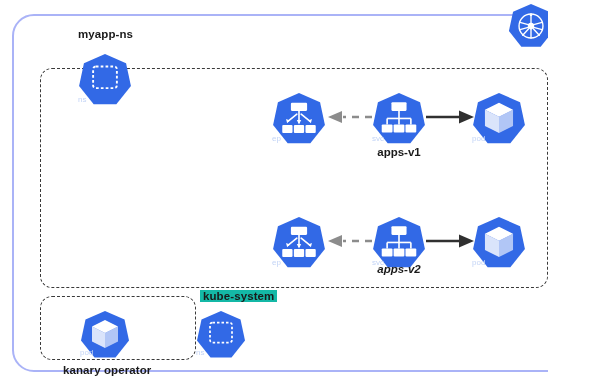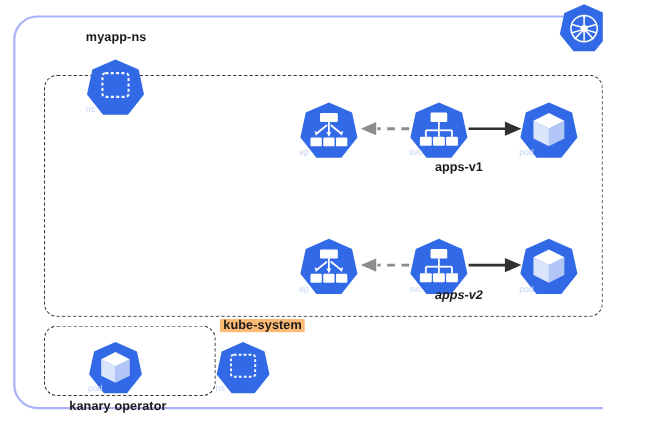--- a/index.html
+++ b/index.html
@@ -58,33 +58,33 @@
     font-size: 11.5px;
     font-weight: bold;
     color: #1a1a1a;
     white-space: nowrap;
     letter-spacing: 0.1px;
   }
   #label-myapp-ns { left: 78px; top: 28px; }
   #label-kube-system {
     left: 200px;
     top: 290px;
-    background: #fdba74;
+    background: #14b8a6;
     padding: 0 3px;
   }
   #label-kanary-operator { left: 63px; top: 364px; }
 
   
   .node-label {
     position: absolute;
     font-size: 11.5px;
     font-weight: bold;
     color: #1a1a1a;
     white-space: nowrap;
-    text-align: right;
+    text-align: center;
     width: 80px;
   }
 
   
   .k8s-icon {
     position: absolute;
     width: 54px;
     height: 54px;
   }
   .k8s-icon.small {

